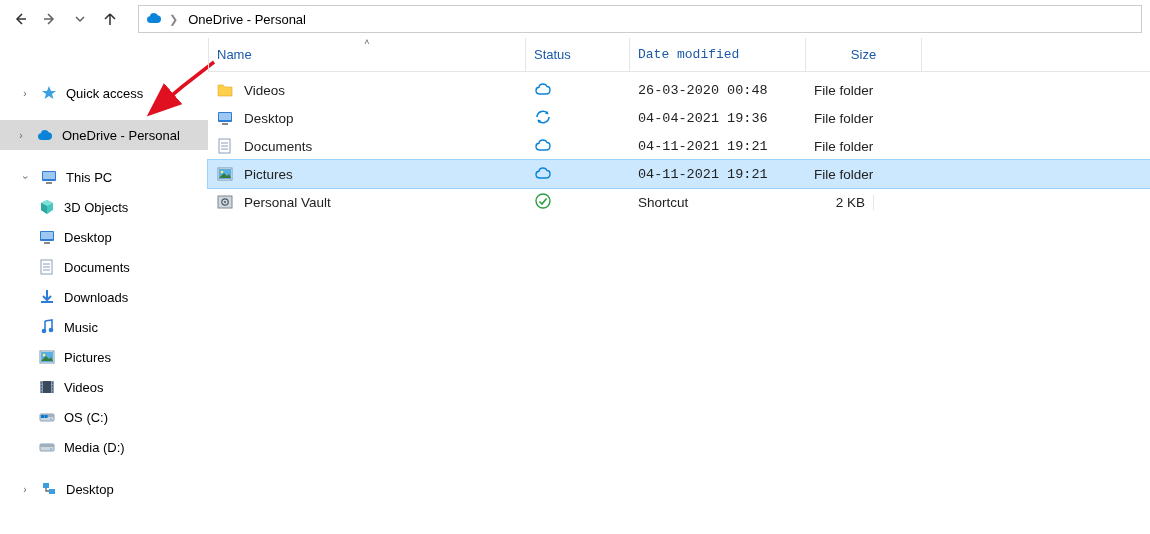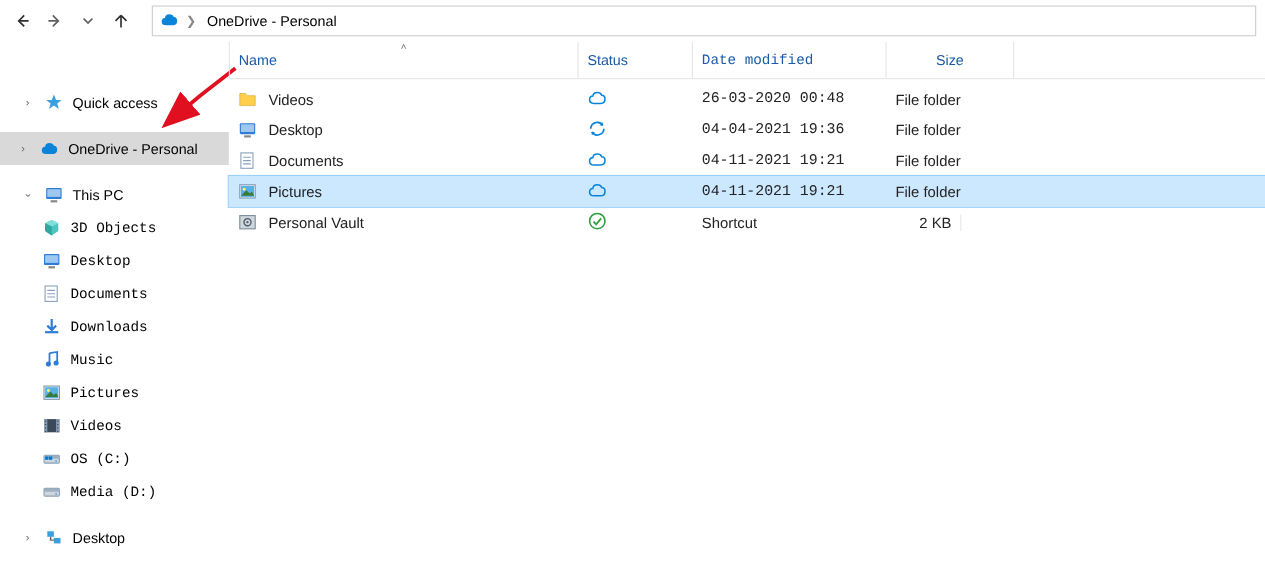--- a/index.html
+++ b/index.html
@@ -58,21 +58,21 @@
     }
     .tree-item {
       display: flex;
       align-items: center;
       height: 30px;
       padding-left: 34px;
       gap: 8px;
       cursor: default;
     }
     .tree-item.root { padding-left: 34px; height: 30px; }
-    .tree-item.child { padding-left: 38px; font-family: Liberation Mono, monospace; }
+    .tree-item.child { padding-left: 38px; }
     .tree-item.selected { background: #d9d9d9; padding-left:30px }
     .tree-item .caret {
       width: 10px; display: inline-flex; justify-content: center;
       color: #666; font-size: 10px; margin-left: -14px; margin-right: 2px;
     }
     .tree-item .ico { width: 18px; height: 18px; display:inline-flex; align-items:center; justify-content:center; }
     .tree-group-spacer { height: 12px; }
     .content {
       flex: 1;
       position: relative;

